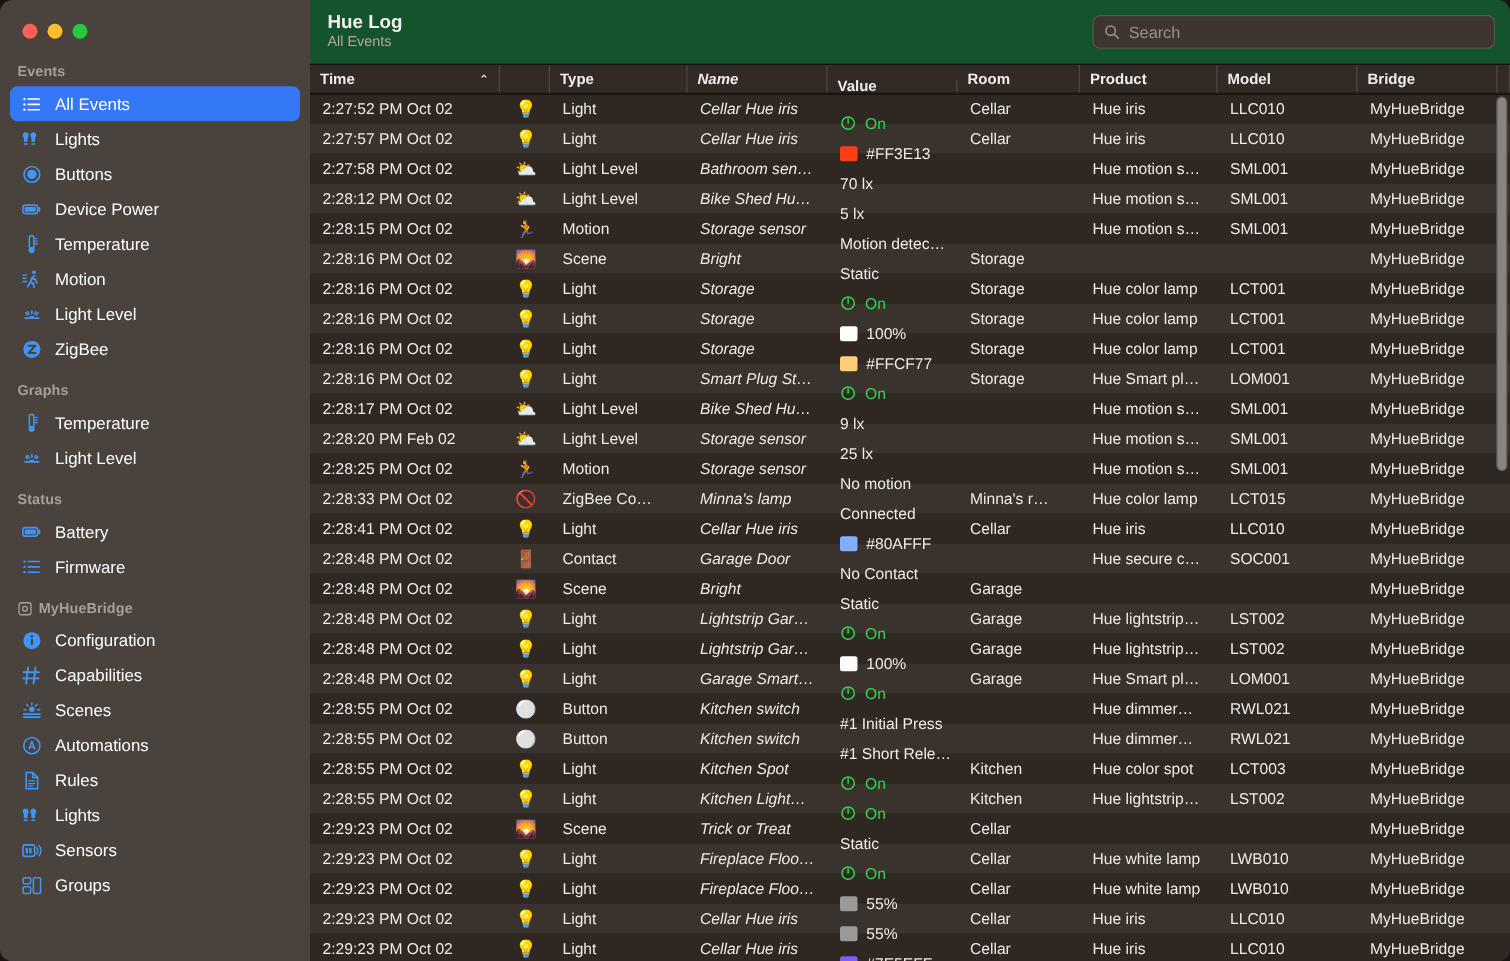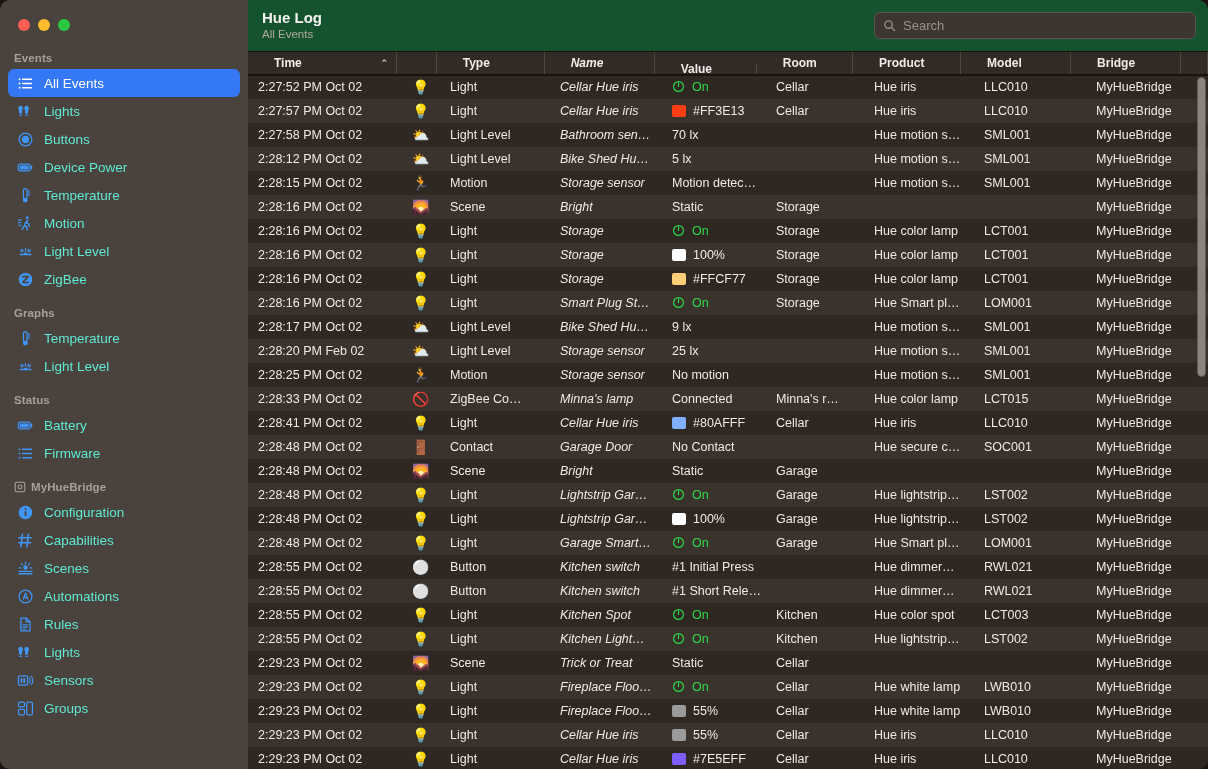--- a/index.html
+++ b/index.html
@@ -46,21 +46,21 @@
     display: flex; align-items: center; gap: 5px;
   }
   .sb-section.tight { padding-top: 14px; }
 
   .sb-item {
     display: flex; align-items: center;
     height: 28px;
     margin: 0 8px 0 8px;
     padding-left: 8px;
     border-radius: 6px;
-    color: #5eead4;
+    color: #ffffff;
     font-size: 13.5px;
     gap: 10px;
   }
   .sb-item.selected { background: #3478f6; color: #fff; }
   .sb-icon {
     width: 18px; height: 18px;
     display: flex; align-items: center; justify-content: center;
     flex: 0 0 18px;
     color: #3f95f8;
   }
@@ -116,42 +116,42 @@
     display: flex;
     align-items: stretch;
     border-bottom: 1px solid #171210;
     font-size: 12px;
     color: #f0ece9;
     font-weight: bold;
     position: relative;
   }
   .th {
     display: flex; align-items: center;
-    padding-left: 26px;
+    padding-left: 8px;
     border-right: 1px solid #4e453e;
     position: relative;
     white-space: nowrap;
     overflow: hidden;
   }
   .th .sortarrow {
     position: absolute; right: 8px; top: 50%;
     transform: translateY(-50%);
     font-size: 9px; color: #cfc8c2;
   }
 
   .table-body {
     flex: 1 1 auto;
     overflow: hidden;
     position: relative;
     background: #2e2722;
   }
   .row {
     display: flex;
     height: 24px;
-    align-items: flex-end;
+    align-items: flex-start;
     font-size: 12.5px;
     color: #efeae6;
   }
   .row.alt { background: #3a322c; }
   .row.base { background: #2e2722; }
   .cell {
     padding-left: 10px;
     overflow: hidden;
     white-space: nowrap;
     display: flex;

